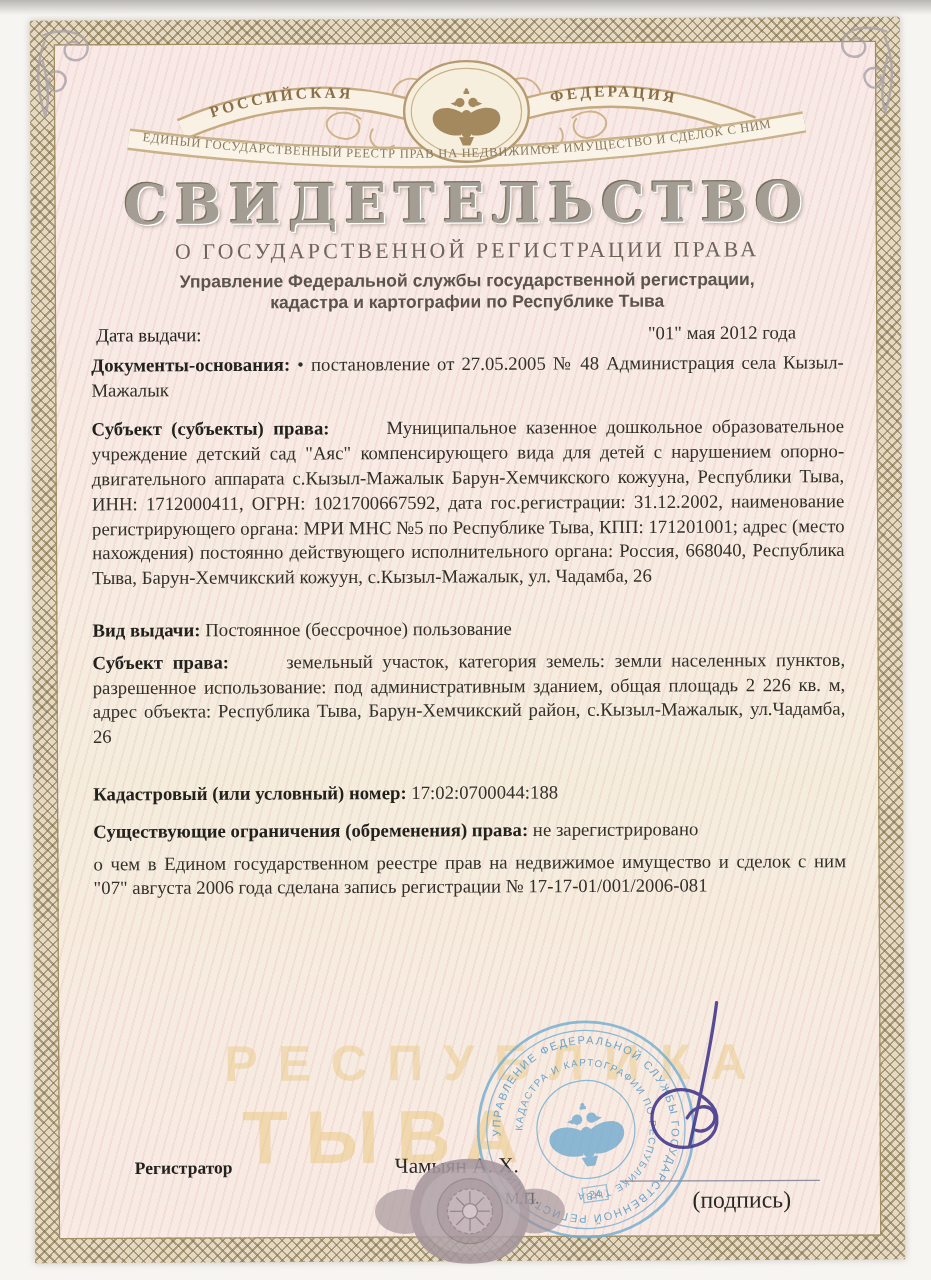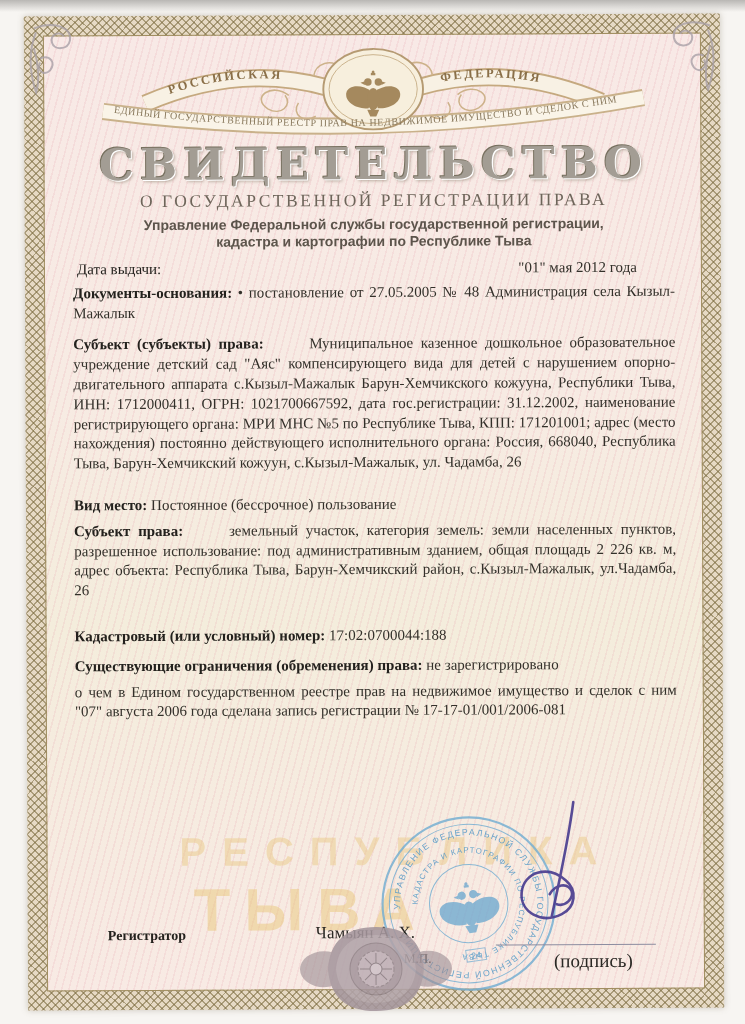--- a/index.html
+++ b/index.html
@@ -142,21 +142,21 @@
           <b>Документы-основания:</b>
           <span>• постановление от 27.05.2005 № 48 Администрация села Кызыл-Мажалык</span>
         </div>
 
         <div class="field mt12">
           <b class="gap">Субъект (субъекты) права:</b>
           <span>Муниципальное казенное дошкольное образовательное учреждение детский сад "Аяс" компенсирующего вида для детей с нарушением опорно-двигательного аппарата с.Кызыл-Мажалык Барун-Хемчикского кожууна, Республики Тыва, ИНН: 1712000411, ОГРН: 1021700667592, дата гос.регистрации: 31.12.2002, наименование регистрирующего органа: МРИ МНС №5 по Республике Тыва, КПП: 171201001; адрес (место нахождения) постоянно действующего исполнительного органа: Россия, 668040, Республика Тыва, Барун-Хемчикский кожуун, с.Кызыл-Мажалык, ул. Чадамба, 26</span>
         </div>
 
         <div class="field mt22">
-          <b>Вид место:</b>
+          <b>Вид выдачи:</b>
           <span>Постоянное (бессрочное) пользование</span>
         </div>
 
         <div class="field">
           <b class="gap">Субъект права:</b>
           <span>земельный участок, категория земель: земли населенных пунктов, разрешенное использование: под административным зданием, общая площадь 2 226 кв. м, адрес объекта: Республика Тыва, Барун-Хемчикский район, с.Кызыл-Мажалык, ул.Чадамба, 26</span>
         </div>
 
         <div class="field mt26">
           <b>Кадастровый (или условный) номер:</b>

